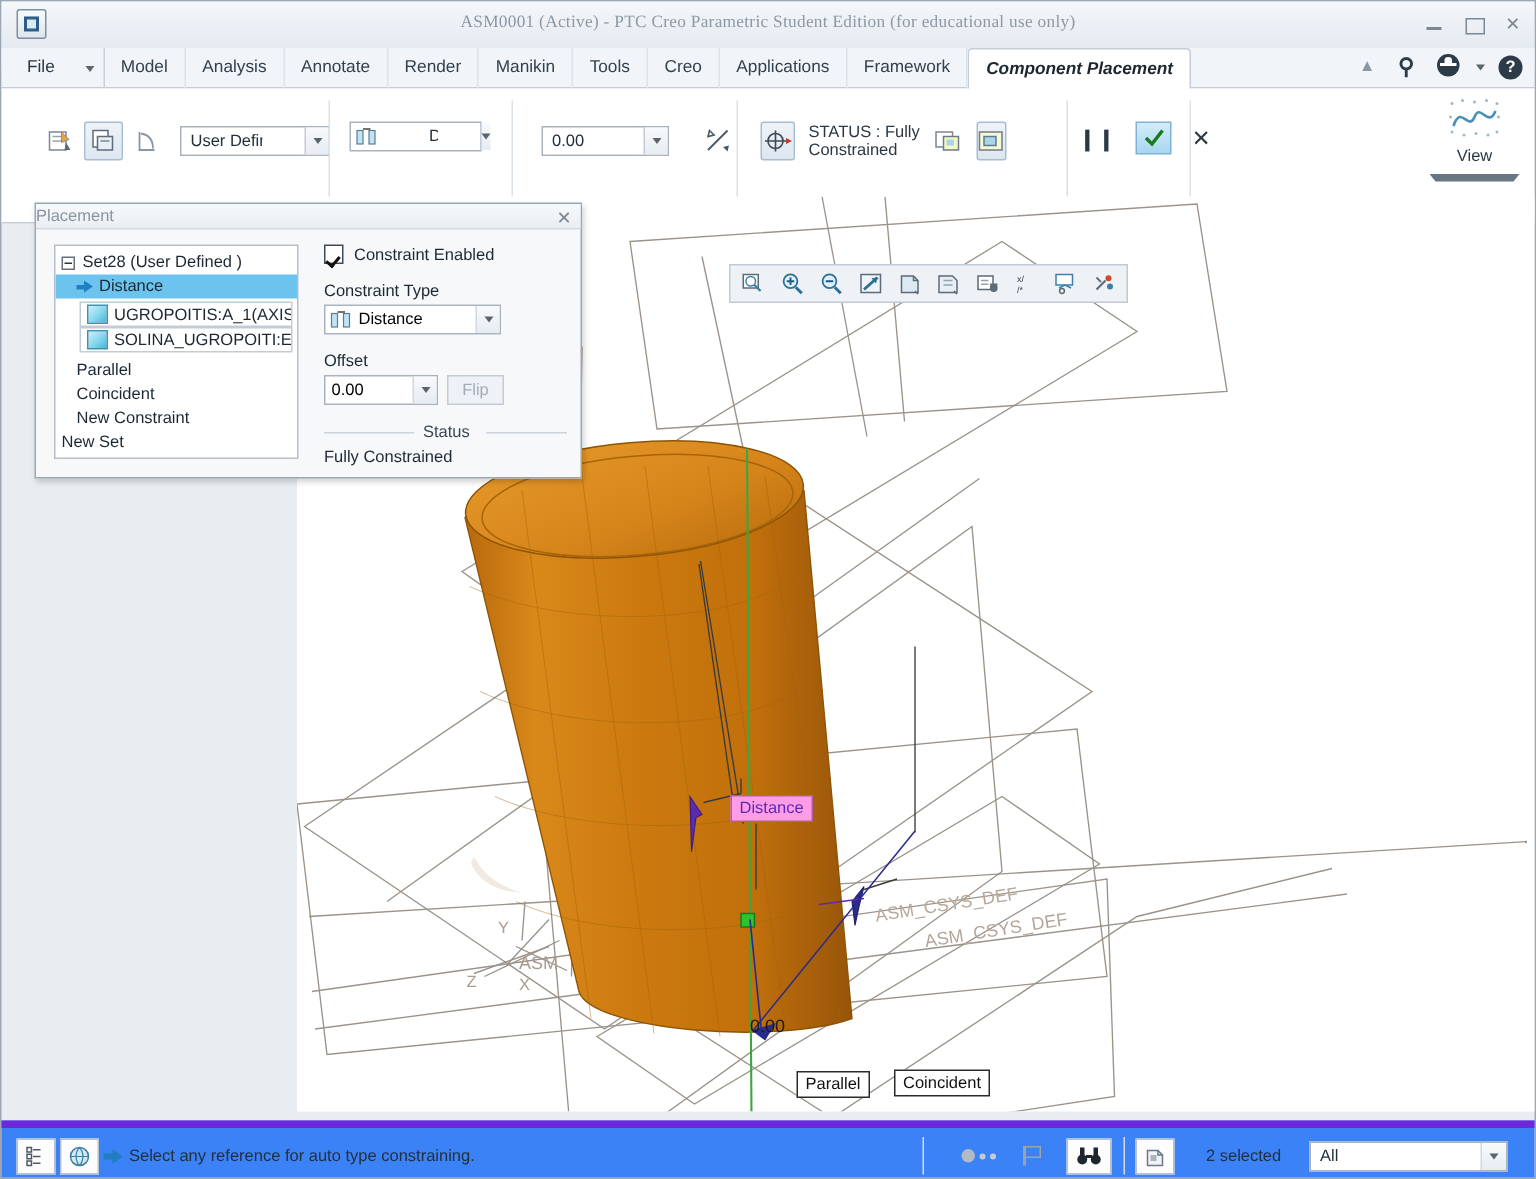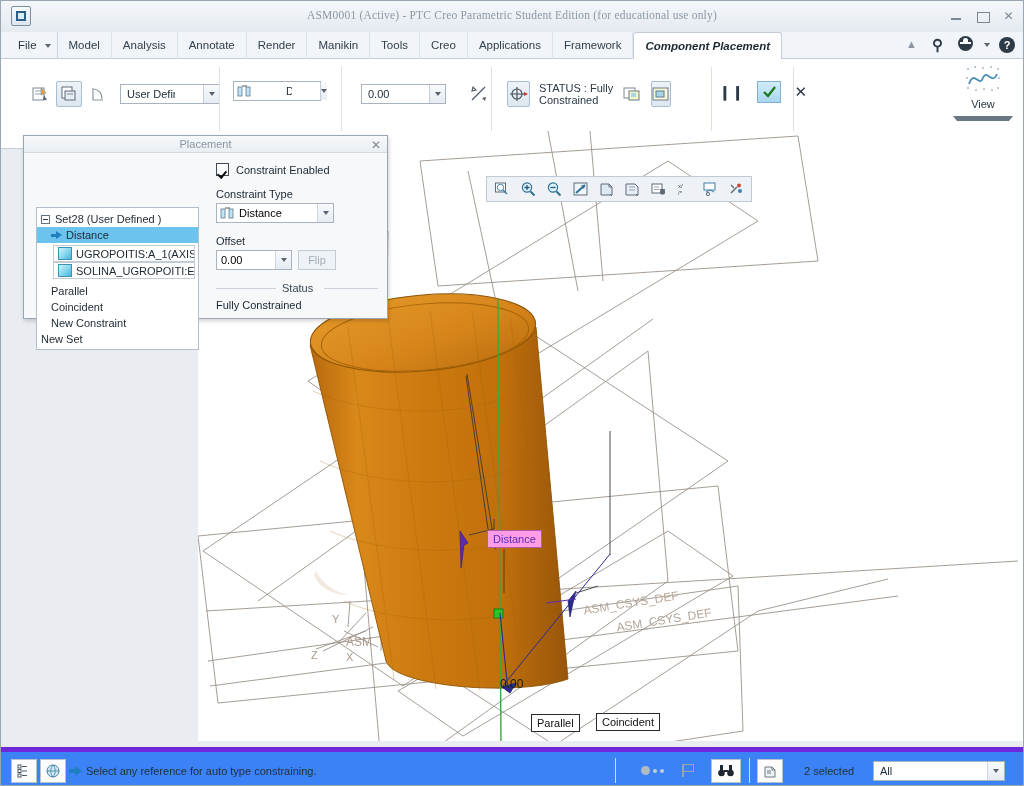--- a/index.html
+++ b/index.html
@@ -49,21 +49,21 @@
   .tabbar {
     position: absolute; left: 0; top: 31px; width: 1022px; height: 27px;
     background: #f1f4f8; border-bottom: 1px solid #c3ccd8;
   }
   .tabs { position: absolute; left: 6px; top: 0; display: flex; height: 27px; }
   .tab {
     padding: 0 11px; height: 27px; line-height: 27px;
     color: #33404d; font-size: 11.5px; cursor: pointer;
     border-right: 1px solid #dde3ea; white-space: nowrap;
   }
-  .tab.filetab { color: #2a3744; border-right: 1px solid #c9d2dc; padding-right: 20px; position: relative; }
+  .tab.filetab { color: #2a3744; border-right: 1px solid #c9d2dc; padding-right: 32px; position: relative; }
   .tab.filetab .caret { position: absolute; right: 6px; top: 12px; border-left: 3px solid transparent; border-right: 3px solid transparent; border-top: 4px solid #5a6773; }
   .tab.active {
     background: #ffffff; font-style: italic; font-weight: bold; color: #1d2730;
     border: 1px solid #c3ccd8; border-bottom: 1px solid #ffffff;
     border-radius: 3px 3px 0 0; height: 28px; line-height: 27px;
   }
   .tabbar-right { position: absolute; right: 8px; top: 4px; display: flex; align-items: center; gap: 9px; }
   .tbr-ico { width: 17px; height: 17px; position: relative; cursor: pointer; color: #2d3b49; }
   .ico-chev { font-size: 11px; color: #8b96a3; line-height: 17px; }
   .ico-circle { width: 15px; height: 15px; border-radius: 50%; background: #2d3b49; position: relative; }
@@ -150,30 +150,30 @@
   .vp-text { position: absolute; font-size: 12px; color: #b8a99a; z-index: 3; white-space: nowrap; }
   .vp-dim { position: absolute; font-size: 12px; color: #1a1a1a; z-index: 7; }
 
   
   .dialog {
     position: absolute; left: 22px; top: 134px; width: 365px; height: 184px;
     background: #f6f8fa; border: 1px solid #9aa6b3;
     box-shadow: 1px 2px 4px rgba(0,0,0,.18); z-index: 20;
   }
   .dlg-title {
-    height: 17px; line-height: 17px; text-align: center;
+    height: 17px; line-height: 17px; 
     background: linear-gradient(to bottom,#f7f9fb,#e9eef3);
     color: #8a95a2; font-size: 11px; border-bottom: 1px solid #d2dae2;
     position: relative;
   }
   .dlg-close { position: absolute; right: 6px; top: 1px; color: #7d8894; font-size: 12px; cursor: pointer; line-height: 16px; }
   .dlg-body { position: relative; height: 166px; }
   .tree {
     position: absolute; left: 12px; top: 10px; width: 163px; height: 143px;
-    background: #ffffff; border: 1px solid #b4bec9; overflow: hidden; margin-top: 44px;
+    background: #ffffff; border: 1px solid #b4bec9; overflow: hidden;
   }
   .t-row { height: 16px; line-height: 16px; font-size: 11px; color: #1c2833; white-space: nowrap; cursor: pointer; display:flex; align-items:center; }
   .t-row.sel { background: #6cc4ee; }
   .exp-box {
     display:inline-block; width: 9px; height: 9px; border: 1px solid #64707d;
     background:#fff; margin-right: 5px; position: relative; flex:0 0 auto;
   }
   .exp-box::after { content:""; position:absolute; left:1px; top:3px; width:5px; height:1px; background:#2b3540; }
   .arrow-ico { width: 11px; height: 9px; margin-right:4px; position: relative; flex:0 0 auto; }
   .arrow-ico::before { content:""; position:absolute; left:0; top:3px; width:6px; height:3px; background:#1f7fbf; }

